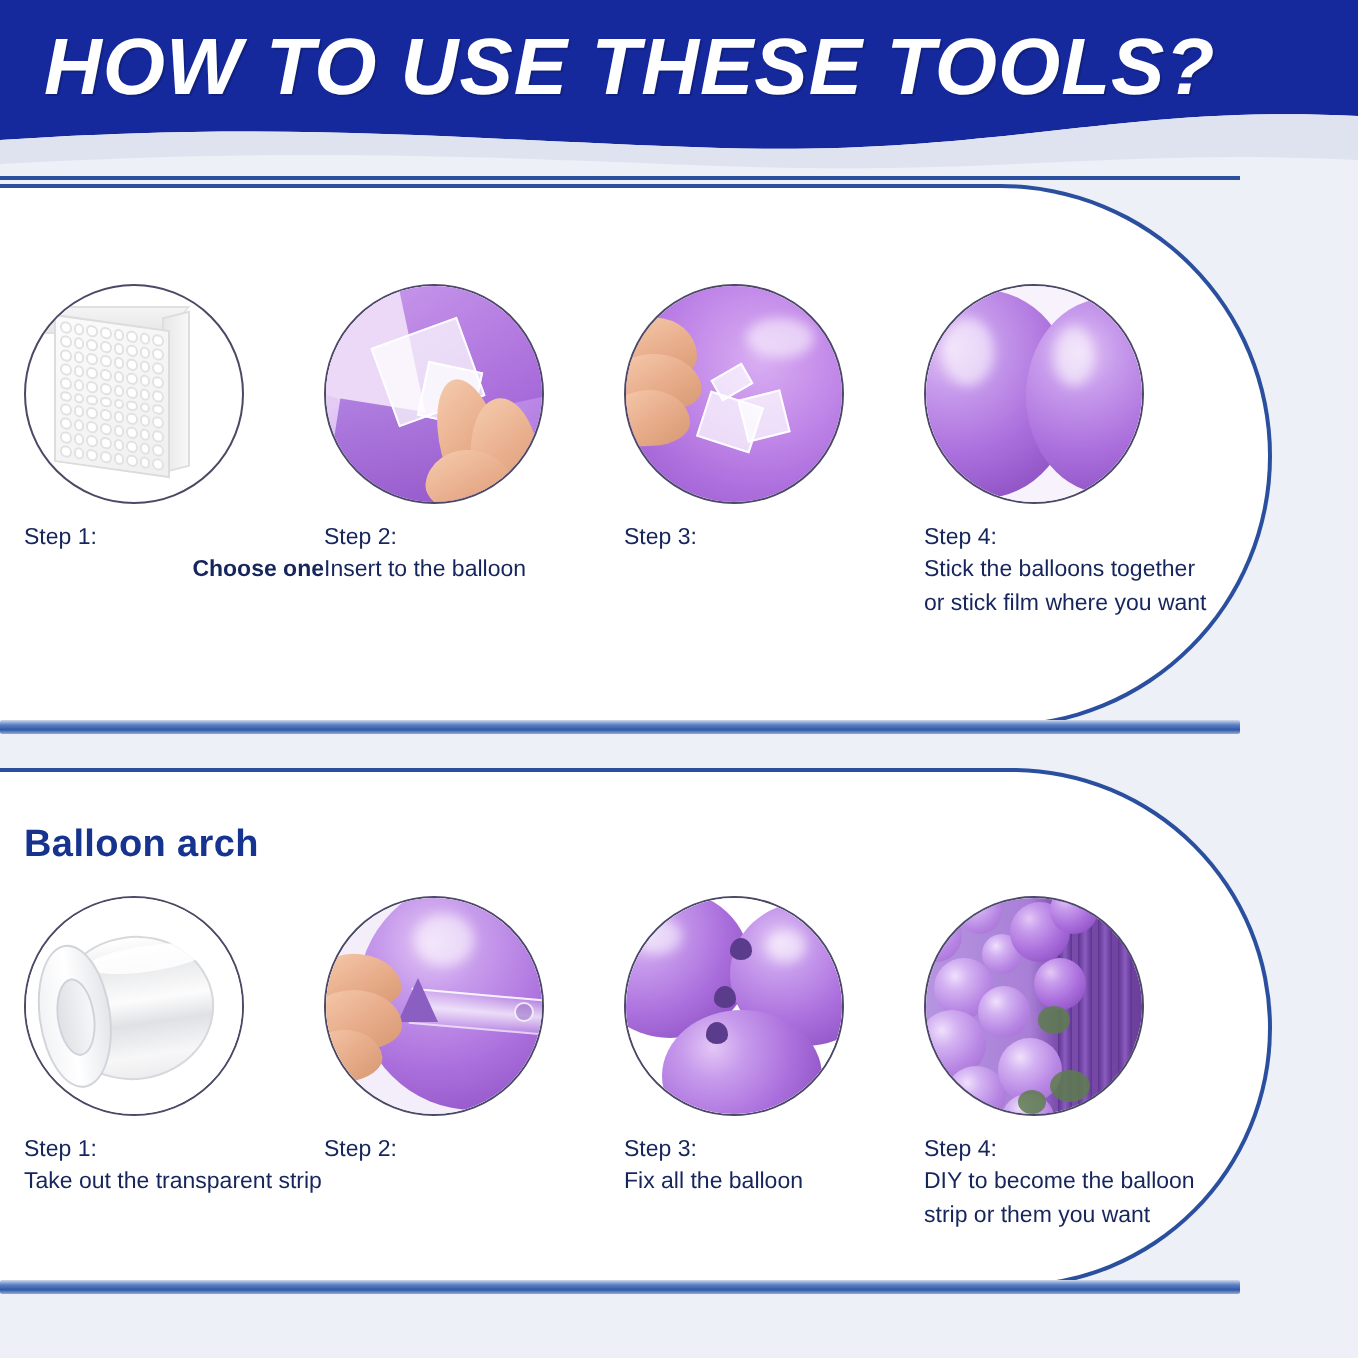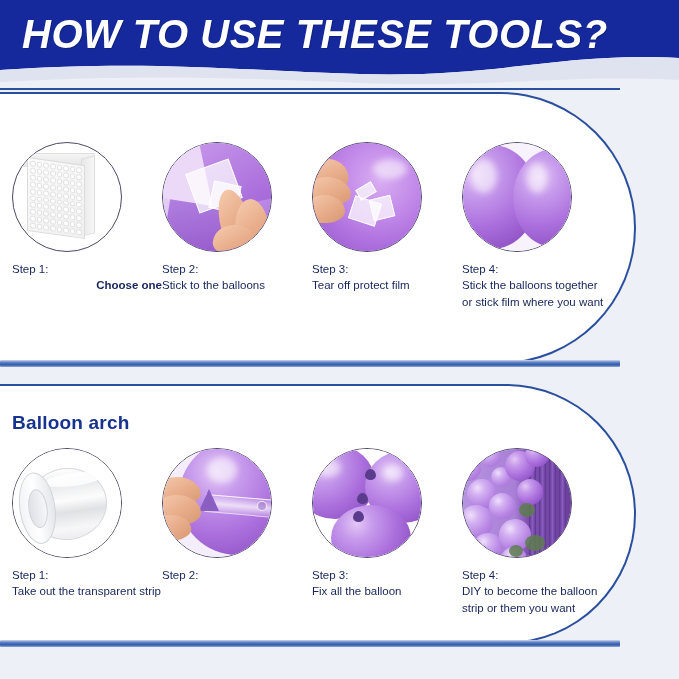--- a/index.html
+++ b/index.html
@@ -240,36 +240,35 @@
           <div style="position:absolute;left:-6px;top:-8px;width:70px;height:70px;background:#ecd8f7;transform:rotate(18deg);"></div>
           <div style="position:absolute;left:42px;top:-14px;width:82px;height:74px;background:linear-gradient(160deg,#c696ea,#a465d8);transform:rotate(-12deg);"></div>
           <div style="position:absolute;left:2px;top:62px;width:78px;height:60px;background:linear-gradient(160deg,#b07fe0,#8f4fc6);transform:rotate(9deg);"></div>
           <div class="film" style="left:28px;top:22px;width:44px;height:40px;transform:rotate(-20deg);"></div>
           <div class="film" style="left:48px;top:40px;width:26px;height:26px;transform:rotate(12deg);"></div>
           <div class="finger" style="left:56px;top:46px;width:30px;height:58px;transform:rotate(-14deg);"></div>
           <div class="finger" style="left:72px;top:56px;width:34px;height:52px;transform:rotate(-6deg);"></div>
           <div class="finger" style="left:50px;top:82px;width:44px;height:32px;transform:rotate(6deg);"></div>
         </div>
         <div class="step-head" style="margin-top:11px;">Step 2:</div>
-        <div class="step-desc">Stick to the balloons</div>
+        <div class="step-desc">Insert to the balloon</div>
       </div>
 
       <div class="step" style="left:312px;top:48px;">
         <div class="thumb">
           <div style="position:absolute;inset:0;background:radial-gradient(circle at 62% 34%,#d9aef2 0%,#c289e9 38%,#ab6cdc 70%,#9757c8 100%);"></div>
           <div class="shine" style="left:60px;top:16px;width:34px;height:20px;"></div>
           <div class="finger" style="left:-4px;top:16px;width:40px;height:30px;transform:rotate(10deg);"></div>
           <div class="finger" style="left:-8px;top:34px;width:46px;height:28px;transform:rotate(4deg);"></div>
           <div class="finger" style="left:-10px;top:52px;width:42px;height:28px;transform:rotate(-2deg);"></div>
           <div class="film" style="left:38px;top:56px;width:26px;height:22px;transform:rotate(18deg);"></div>
           <div class="film" style="left:58px;top:54px;width:20px;height:20px;transform:rotate(-14deg);"></div>
           <div class="film" style="left:44px;top:42px;width:16px;height:10px;transform:rotate(-30deg);"></div>
         </div>
         <div class="step-head" style="margin-top:11px;">Step 3:</div>
-        <div class="step-desc">Tear off  protect film</div>
       </div>
 
       <div class="step" style="left:462px;top:48px;">
         <div class="thumb">
           <div style="position:absolute;inset:0;background:#f7f2fb;"></div>
           <div class="ball skin" style="left:-16px;top:2px;width:90px;height:104px;"></div>
           <div class="ball skin" style="left:50px;top:6px;width:82px;height:98px;"></div>
           <div class="shine" style="left:8px;top:16px;width:26px;height:34px;"></div>
           <div class="shine" style="left:64px;top:20px;width:20px;height:30px;"></div>
         </div>

